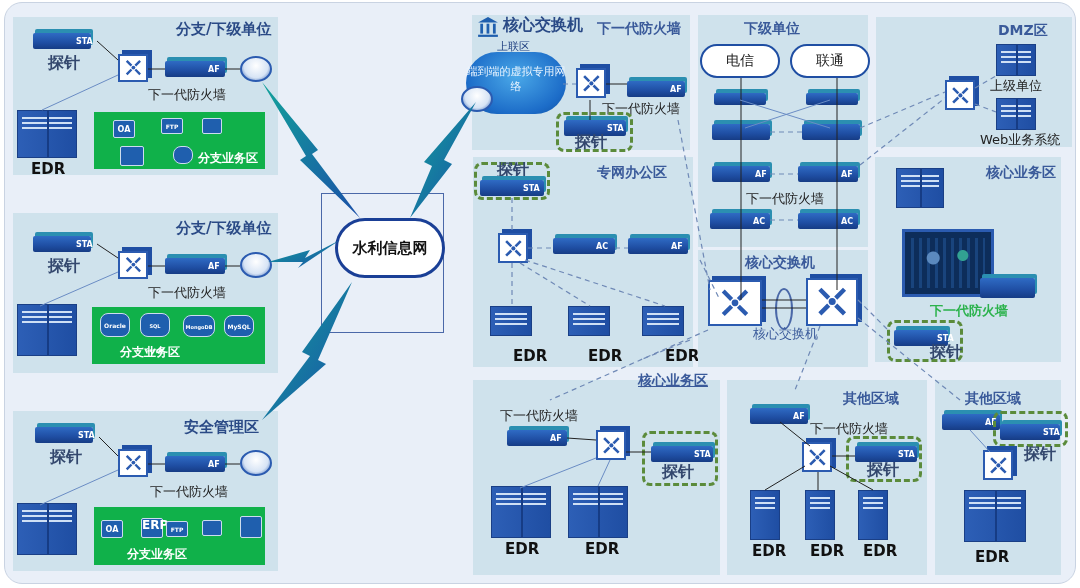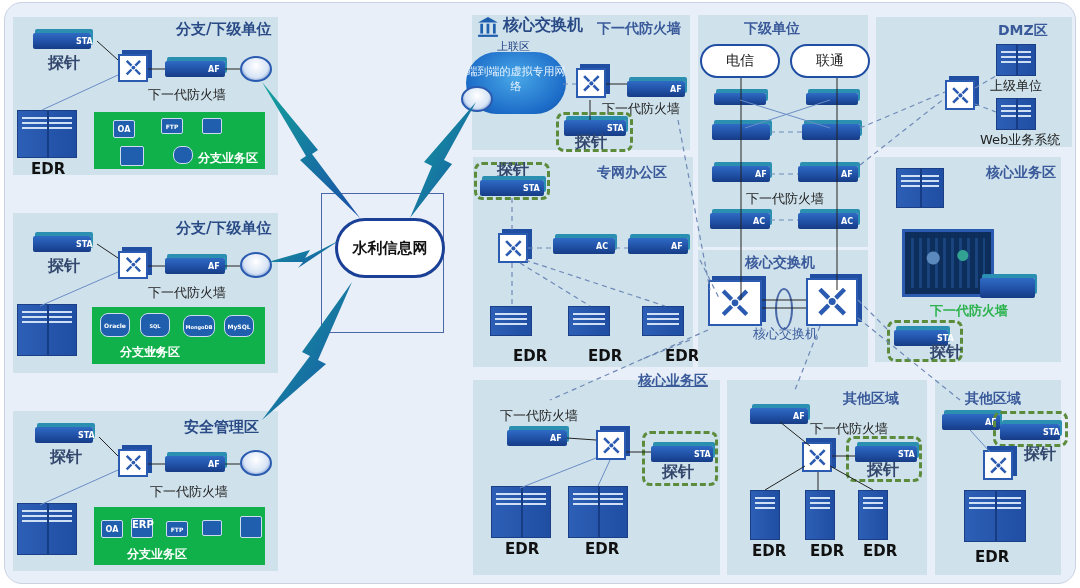--- a/index.html
+++ b/index.html
@@ -110,21 +110,21 @@
 <div class="dev" style="left:165px;top:456px;width:60px;">
     <span class="tag">AF</span>
   </div>
 <div class="router" style="left:240px;top:450px;"></div>
 <div class="lbl" style="left:150px;top:483px;">下一代防火墙</div>
 <div class="server" style="left:17px;top:503px;width:60px;height:52px;">
     <div class="split"></div>
   </div>
 <div class="biz" style="left:94px;top:507px;width:171px;height:58px;"></div>
 <div class="biz-ico" style="left:101px;top:520px;width:22px;height:18px;">OA</div>
-<div class="biz-ico" style="left:131px;top:518px;width:22px;height:20px;font-size:10px;line-height:12px;">ERP</div>
+<div class="biz-ico" style="left:141px;top:518px;width:22px;height:20px;font-size:12px;line-height:12px;">ERP</div>
 <div class="biz-ico" style="left:166px;top:521px;width:22px;height:16px;font-size:6px;line-height:16px;">FTP</div>
 <div class="biz-ico" style="left:202px;top:520px;width:20px;height:16px;"></div>
 <div class="biz-ico" style="left:240px;top:516px;width:22px;height:22px;"></div>
 <div class="biz-label" style="left:127px;top:546px;">分支业务区</div>
 
 <div class="net-box"></div>
 <div class="cloud-main">水利信息网</div>
 
 <div class="zone" style="left:472px;top:15px;width:218px;height:135px;"></div>
 <svg class="bank-icon" viewBox="0 0 20 20">

